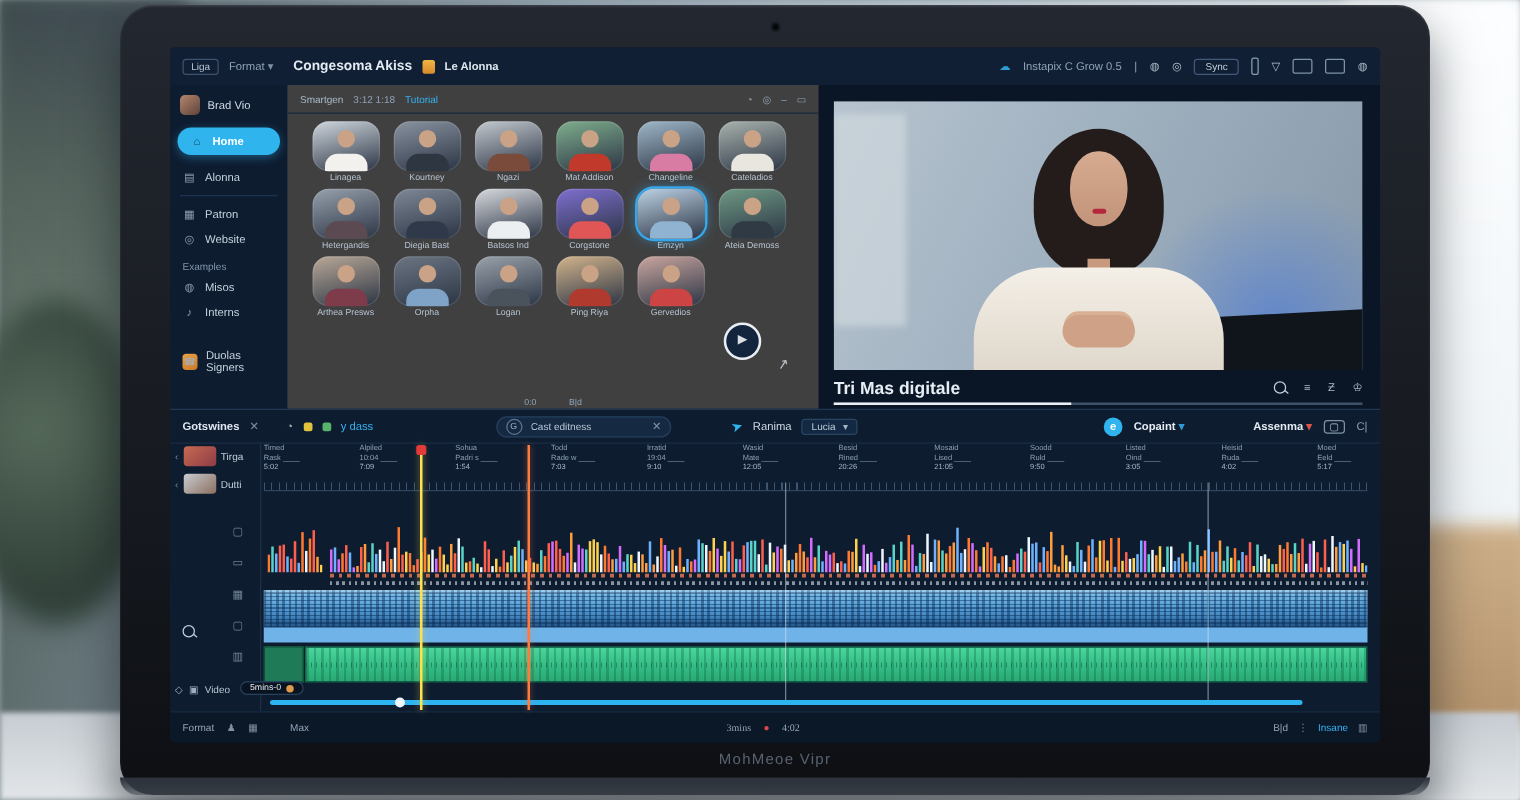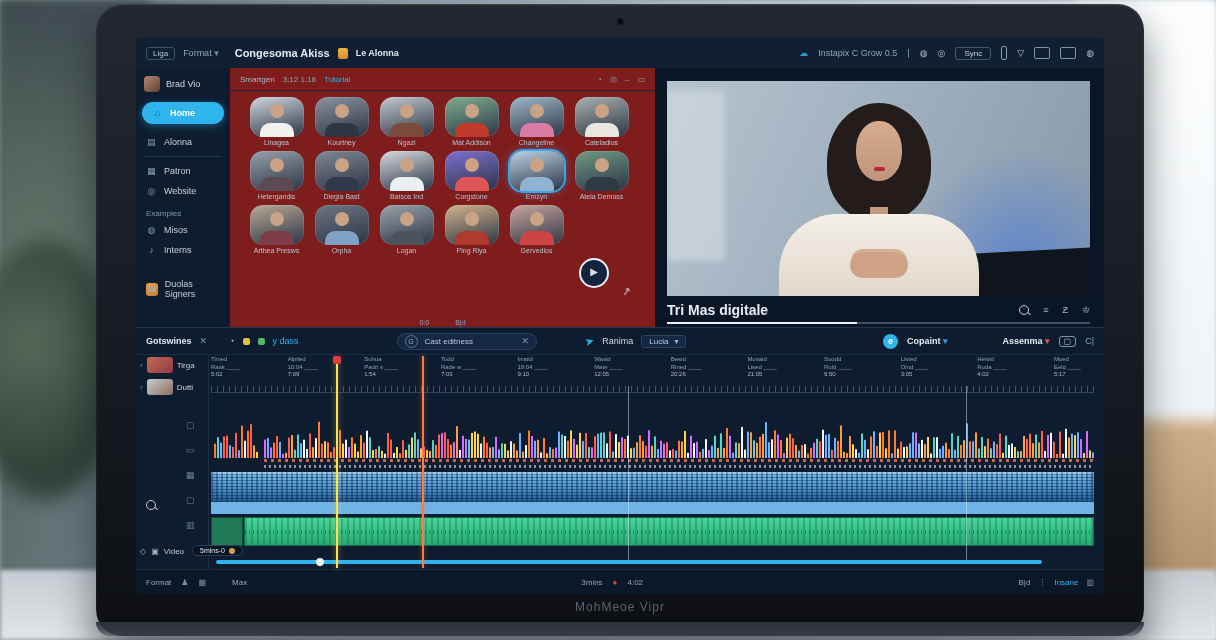--- a/index.html
+++ b/index.html
@@ -56,21 +56,21 @@
   .sb-item{display:flex;align-items:center;gap:7px;padding:5px 10px;color:#c4d1dd;}
   .sb-item .ic{width:11px;text-align:center;color:#9db1c4;}
   .sb-home{margin:2px 6px 8px;background:#2fb4ee;border-radius:13px;color:#fff;font-weight:bold;
     padding:6px 10px;box-shadow:0 2px 8px rgba(47,180,238,.4);}
   .sb-home .ic{color:#0b3249;}
   .sb-divider{height:1px;background:#1d3petrol;background:#1d3350;margin:4px 8px;}
   .sb-section{padding:8px 10px 2px;font-size:8px;color:#8196ab;}
   .phone-ic{width:13px;height:13px;border-radius:3px;background:linear-gradient(150deg,#e9a14b,#c97a28);
     color:#3a2408;font-size:8px;text-align:center;line-height:13px;}
   
-  .library{position:absolute;left:94px;top:30px;width:425px;bottom:266px;background:#7f1d1d;}
+  .library{position:absolute;left:94px;top:30px;width:425px;bottom:266px;background:#404040;}
   .lib-sub{display:flex;align-items:center;gap:8px;height:22px;padding:0 10px;border-bottom:1px solid #17293f;
     font-size:8px;color:#a9bac8;}
   .lib-sub .sp{margin-left:auto;display:flex;gap:8px;align-items:center;color:#9db1c4;}
   .tabs{display:flex;align-items:center;gap:14px;height:24px;padding:0 12px;font-size:8.5px;}
   .tab{color:#93a7ba;padding:5px 0;}
   .tab.active{color:#f0f6fa;font-weight:bold;border-bottom:2px solid #2fb4ee;}
   .tab-avatar{width:14px;height:14px;border-radius:50%;background:linear-gradient(140deg,#7f98ad,#42586d);}
   .tabs .more{margin-left:auto;color:#9db1c4;}
   .grid{display:flex;flex-wrap:wrap;padding:6px 0 0 14px;width:402px;}
   .cell{width:65px;margin-bottom:4px;text-align:center;}
@@ -180,21 +180,21 @@
   .ph.yellow:before{content:"";position:absolute;left:-3px;top:0;width:8px;height:8px;background:#e33a3a;border-radius:2px;}
   .ph.orange{left:286px;background:#ff7a3d;box-shadow:0 0 5px #ff7a3d88;}
   
   .hscroll{position:absolute;left:80px;right:62px;bottom:30px;height:4px;border-radius:2px;background:#2db3ef;}
   .hscroll .knob{position:absolute;left:100px;top:-2px;width:8px;height:8px;border-radius:50%;background:#eef6fb;}
   .tooltip{position:absolute;left:56px;bottom:38px;background:#0a1420;border:1px solid #27415e;border-radius:8px;
     padding:1px 7px;font-size:7px;color:#dfe8ef;display:flex;gap:4px;align-items:center;}
   .tip-dot{width:6px;height:6px;border-radius:50%;background:#e09a4b;}
   .tl-foot{position:absolute;left:0;right:0;bottom:0;height:24px;background:#0b1828;border-top:1px solid #162b43;
     display:flex;align-items:center;padding:0 10px;gap:10px;font-size:8px;color:#93a7ba;}
-  .tl-foot .center{position:absolute;left:46%;display:flex;gap:10px;align-items:flex-start;}
+  .tl-foot .center{position:absolute;left:46%;display:flex;gap:10px;align-items:flex-start;font-family:Liberation Serif, serif;}
   .tl-foot .right{margin-left:auto;display:flex;gap:8px;align-items:center;}
   .rec{color:#ff4d4d;font-size:8px;}
 </style>
 </head>
 <body>
 
 <div class="scene">
   <div class="bg"></div>
   <div class="bg-buildings"></div>
   <div class="bg-plant"></div>

